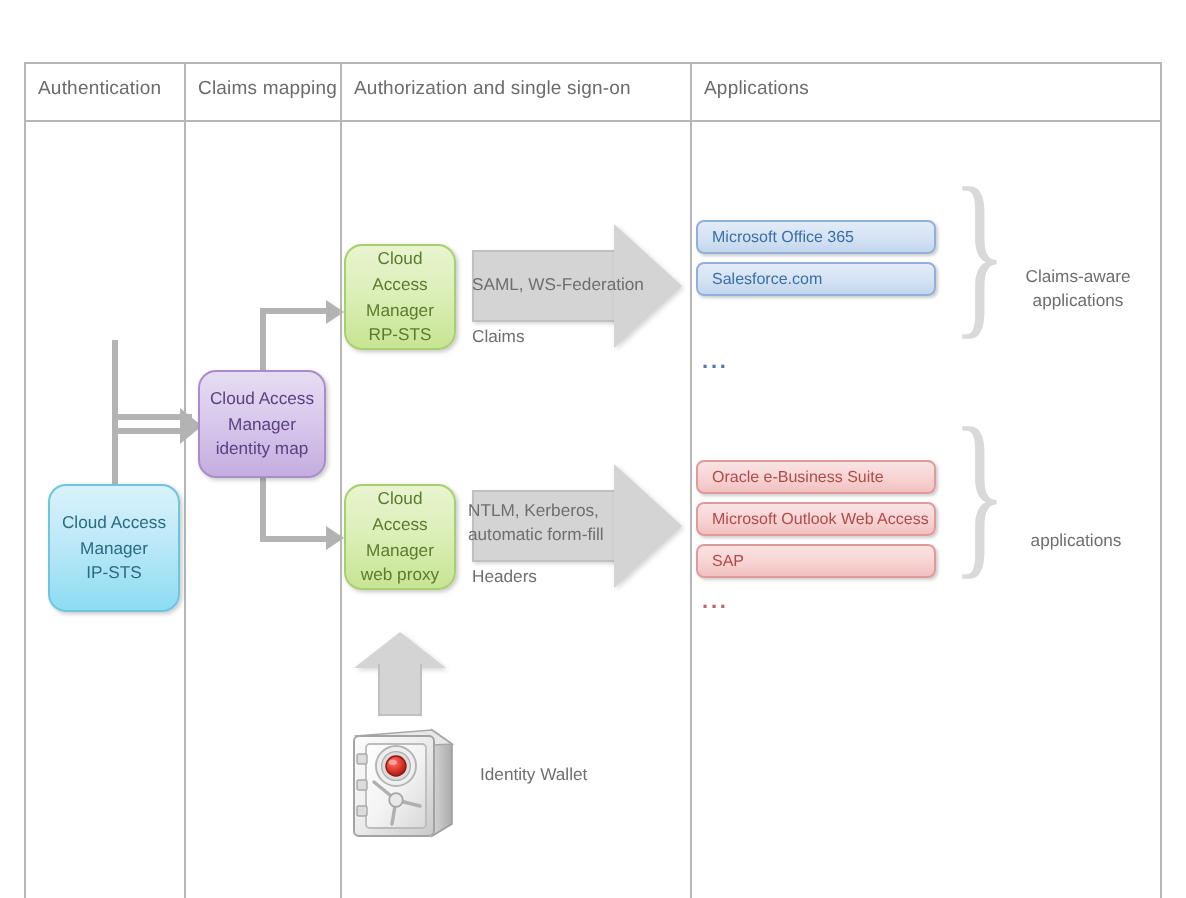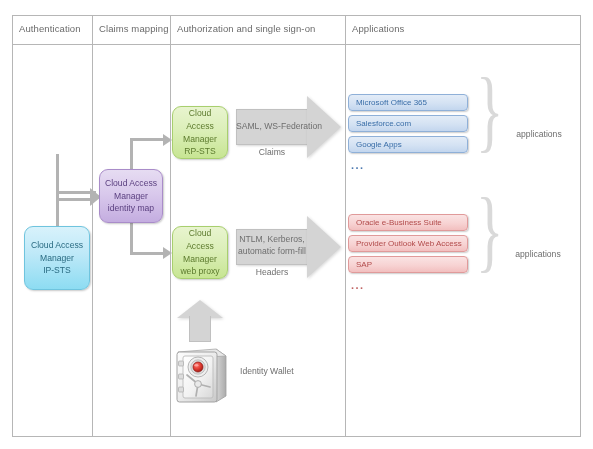--- a/index.html
+++ b/index.html
@@ -1,20 +1,20 @@
 <!DOCTYPE html>
 <html><head>
 <meta charset="utf-8">
 <style>
   html,body{margin:0;padding:0;background:#ffffff;}
   body{width:593px;height:449px;position:relative;overflow:hidden;
        font-family:"Liberation Sans","DejaVu Sans",sans-serif;
        -webkit-font-smoothing:antialiased;}
 
-  #stage{position:absolute;left:0;top:0;width:593px;height:399px;}
+  #stage{position:absolute;left:0;top:16px;width:593px;height:399px;}
 
   
   .tbl{position:absolute;left:12px;top:15px;width:569px;height:422px;
        border:1px solid #b6b6b6;box-sizing:border-box;background:#fff;}
   .hdr-rule{position:absolute;left:12px;top:44px;width:569px;height:1px;
             background:#b6b6b6;}
   .vrule{position:absolute;top:15px;width:1px;height:422px;background:#b6b6b6;}
   .v1{left:92px;} .v2{left:170px;} .v3{left:345px;}
 
   .colhdr{position:absolute;top:23px;font-size:9.5px;color:#6b6b6b;
@@ -54,21 +54,21 @@
 
   .ahead-r{position:absolute;width:0;height:0;
            border-top:6.5px solid transparent;border-bottom:6.5px solid transparent;
            border-left:9px solid #b3b3b3;}
   .ba-body{position:absolute;background:#d4d4d4;border:1px solid #c0c0c0;
            box-sizing:border-box;box-shadow:1px 1px 2px rgba(0,0,0,.16);}
   .ba-head{position:absolute;width:0;height:0;
            border-top:31px solid transparent;border-bottom:31px solid transparent;
            border-left:34px solid #d4d4d4;
            filter:drop-shadow(1px 1px 1.4px rgba(0,0,0,.16));}
-  .ba-lbl{position:absolute;font-size:8.6px;color:#6e6e6e;text-align:center;
+  .ba-lbl{position:absolute;font-size:8.6px;color:#6e6e6e;
           line-height:12.4px;white-space:nowrap;}
 
   
   #upArrow{position:absolute;left:177px;top:300px;width:46px;height:42px;}
   #upArrow .shaft{position:absolute;left:12px;top:16px;width:22px;height:26px;
                   background:#d4d4d4;border:1px solid #c0c0c0;border-top:none;
                   box-sizing:border-box;}
   #upArrow .head{position:absolute;left:0;top:0;width:0;height:0;
                  border-left:23px solid transparent;border-right:23px solid transparent;
                  border-bottom:18px solid #d4d4d4;
@@ -177,30 +177,30 @@
   <div class="ba-lbl" style="left:236px;top:266px;width:72px;">Headers</div>
 
   <div id="upArrow">
     <div class="head"></div>
     <div class="shaft"></div>
   </div>
 
   <div class="apps" style="left:348px;top:94px;width:120px;height:80px;">
     <div class="app app-blue" style="top:0px;">Microsoft Office 365</div>
     <div class="app app-blue" style="top:21px;">Salesforce.com</div>
-    <div class="app app-blue" style="top:42px;">Google Apps</div>
     <div class="ellip ellip-blue" style="top:66px;">...</div>
   </div>
 
   <div class="brace" style="left:476px;top:73px;">}</div>
+  <div class="brace-lbl" style="left:492px;top:116px;width:94px;">Claims-aware</div>
   <div class="brace-lbl" style="left:492px;top:128px;width:94px;">applications</div>
 
   <div class="apps" style="left:348px;top:214px;width:120px;height:80px;">
     <div class="app app-red" style="top:0px;">Oracle e-Business Suite</div>
-    <div class="app app-red" style="top:21px;">Provider Outlook Web Access</div>
+    <div class="app app-red" style="top:21px;">Microsoft Outlook Web Access</div>
     <div class="app app-red" style="top:42px;">SAP</div>
     <div class="ellip ellip-red" style="top:66px;">...</div>
   </div>
 
   <div class="brace" style="left:476px;top:193px;">}</div>
   <div class="brace-lbl" style="left:486px;top:248px;width:104px;">applications</div>
 
   <div id="wallet">
     <svg width="62" height="62" viewBox="0 0 62 62">
       <defs>

